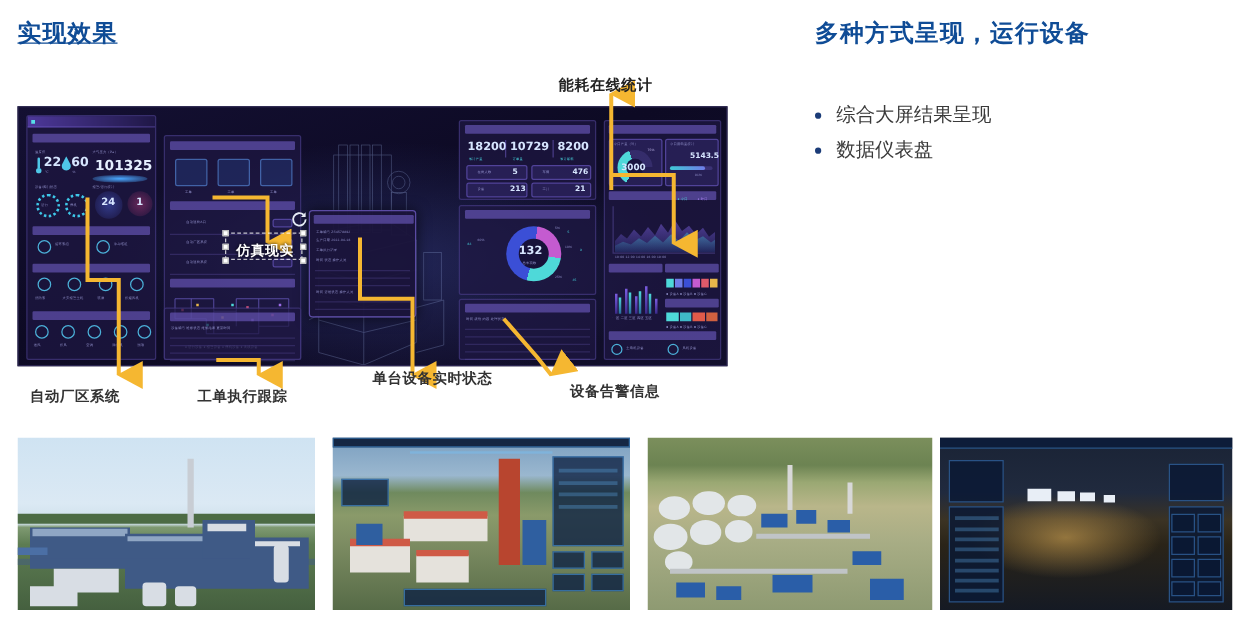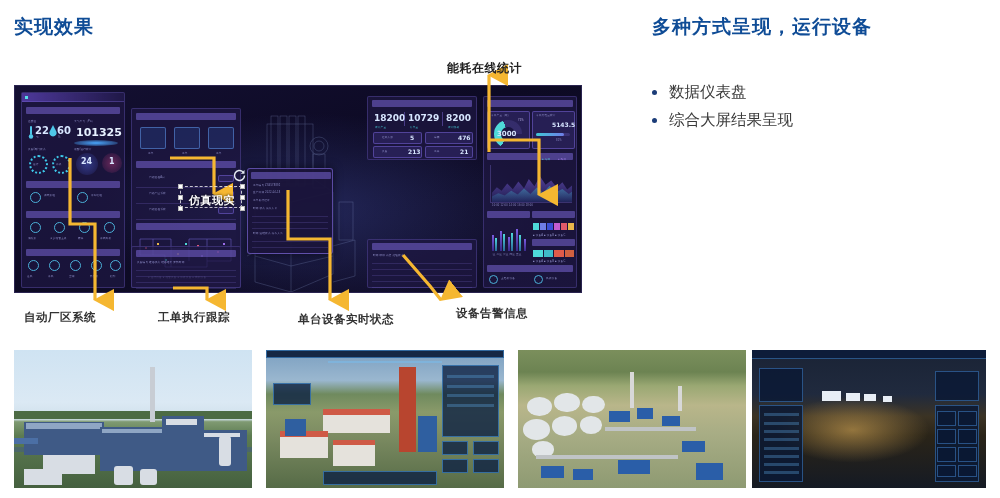--- a/index.html
+++ b/index.html
@@ -9,20 +9,21 @@
     font-family: "Liberation Sans", "DejaVu Sans", sans-serif;
     position: relative;
     overflow: hidden;
   }
 
   
   .h-left {
     position: absolute; left: 14px; top: 14px;
     font-size: 19px; font-weight: bold; color: #0f4c96;
     letter-spacing: 1px;
+    text-decoration: underline;
   }
   .h-right {
     position: absolute; left: 652px; top: 14px;
     font-size: 19px; font-weight: bold; color: #0f4c96;
     letter-spacing: 1px;
   }
 
   
   .bullets { position: absolute; left: 652px; top: 78px; }
   .bullet-row { display: flex; align-items: center; height: 28px; }
@@ -198,25 +199,25 @@
 </style>
 </head>
 <body>
 
 <div class="h-left">实现效果</div>
 <div class="h-right">多种方式呈现，运行设备</div>
 
 <div class="bullets">
   <div class="bullet-row">
     <span class="bullet-dot"></span>
-    <span class="bullet-text">数据仪表盘</span>
+    <span class="bullet-text">综合大屏结果呈现</span>
   </div>
   <div class="bullet-row">
     <span class="bullet-dot"></span>
-    <span class="bullet-text">综合大屏结果呈现</span>
+    <span class="bullet-text">数据仪表盘</span>
   </div>
 </div>
 
 <div class="dash">
   <div class="dash-bg"></div>
 
   <svg class="plant" viewBox="0 0 115 188">
     <g stroke="#9fb4e8" stroke-width="0.5" fill="none" opacity="0.75">
       <rect x="20" y="18" width="46" height="60"></rect>
       <rect x="24" y="10" width="7" height="70"></rect>
@@ -386,20 +387,34 @@
     <div class="tiny-txt" style="left:14px;top:38px;">在岗人数</div>
     <div class="tiny-txt" style="left:66px;top:38px;">车辆</div>
     <div class="tiny-txt" style="left:14px;top:52px;">设备</div>
     <div class="tiny-txt" style="left:66px;top:52px;">工具</div>
     <div class="big-num" style="left:42px;top:37px;font-size:6px;">5</div>
     <div class="big-num" style="left:90px;top:37px;font-size:6px;">476</div>
     <div class="big-num" style="left:40px;top:51px;font-size:6px;">213</div>
     <div class="big-num" style="left:92px;top:51px;font-size:6px;">21</div>
   </div>
 
+  <div class="panel" style="left:352px; top:78px; width:110px; height:72px;">
+    <div class="bar-label" style="left:4px; top:3px; width:100px;"></div>
+    <div class="donut" style="left:37px; top:16px; width:44px; height:44px;"></div>
+    <div class="big-num" style="left:47px; top:31px; font-size:9px;">132</div>
+    <div class="tiny-txt" style="left:50px;top:43px;">总事项数</div>
+    <div class="tiny-txt" style="left:14px;top:26px;">60%</div>
+    <div class="tiny-txt cyan" style="left:6px;top:29px;">83</div>
+    <div class="tiny-txt" style="left:76px;top:16px;">5%</div>
+    <div class="tiny-txt cyan" style="left:86px;top:19px;">5</div>
+    <div class="tiny-txt" style="left:84px;top:31px;">10%</div>
+    <div class="tiny-txt cyan" style="left:96px;top:34px;">9</div>
+    <div class="tiny-txt" style="left:76px;top:55px;">25%</div>
+    <div class="tiny-txt cyan" style="left:90px;top:58px;">35</div>
+  </div>
 
   <div class="panel" style="left:352px; top:153px; width:110px; height:49px;">
     <div class="bar-label" style="left:4px; top:3px; width:100px;"></div>
     <div class="tiny-txt" style="left:5px;top:13px;">时间           级别        内容           处理状态</div>
     <div class="rowline" style="top:20px;"></div>
     <div class="rowline" style="top:26px;"></div>
     <div class="rowline" style="top:32px;"></div>
     <div class="rowline" style="top:38px;"></div>
     <div class="rowline" style="top:44px;"></div>
   </div>
@@ -507,21 +522,21 @@
 <div class="handle" style="left:240px; top:195px;"></div>
 <div class="callout-in">仿真现实</div>
 
 <svg class="refresh-icon" viewBox="0 0 24 24">
   <path d="M20 12a8 8 0 1 1-2.6-5.9" fill="none" stroke="#e6ebf5" stroke-width="2.4"></path>
   <path d="M20 3 L20 9 L14 9 Z" fill="#e6ebf5"></path>
 </svg>
 
 <div class="ann-label" style="left:24px;  top:310px;">自动厂区系统</div>
 <div class="ann-label" style="left:158px; top:310px;">工单执行跟踪</div>
-<div class="ann-label" style="left:298px; top:312px;">单台设备实时状态</div>
+<div class="ann-label" style="left:298px; top:295px;">单台设备实时状态</div>
 <div class="ann-label" style="left:456px; top:306px;">设备告警信息</div>
 
 <div class="strip s1">
   <div class="scene">
     <div class="sky1"></div>
     <div class="sc1-grn" style="left:0;   top:44%; width:100%; height:6%;"></div>
     <div class="sc1-stack"></div>
     <div class="sc1-blk" style="left:4%;  top:52%; width:34%; height:24%;"></div>
     <div class="sc1-lite" style="left:5%; top:53%; width:32%; height:4%;"></div>
     <div class="sc1-blk" style="left:36%; top:56%; width:44%; height:32%;"></div>

